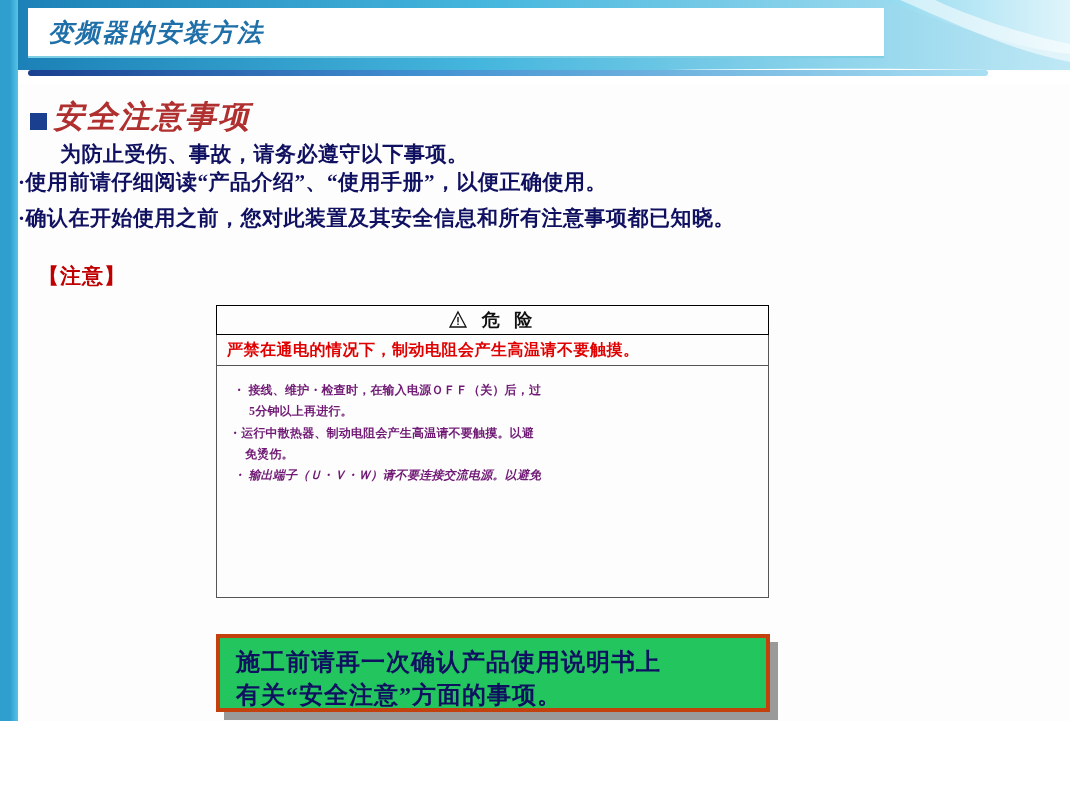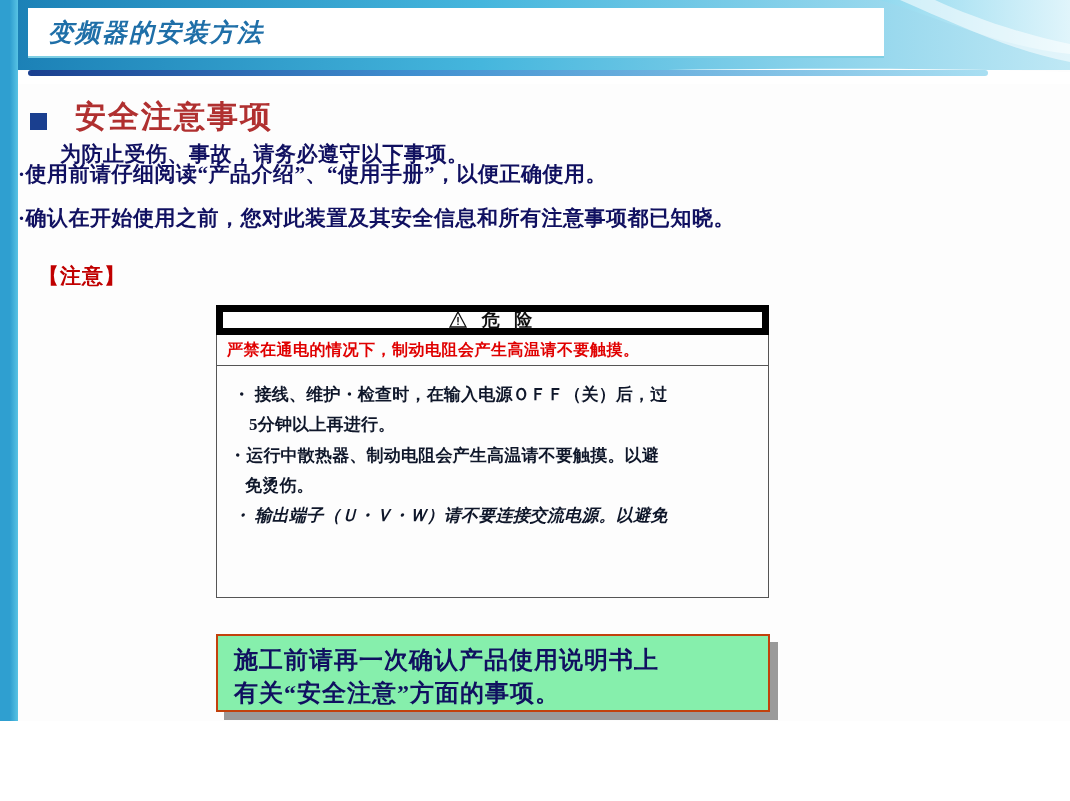--- a/index.html
+++ b/index.html
@@ -76,21 +76,22 @@
     white-space: nowrap;
   }
 
   
   .section-heading {
     position: absolute;
     left: 30px;
     top: 96px;
     display: flex;
     align-items: center;
-    gap: 28px;
+    gap: 6px;
+    font-style: italic;
   }
   .heading-bullet {
     width: 17px;
     height: 17px;
     background: #1a3f8f;
     display: inline-block;
     margin-top: 8px;
   }
   .heading-text {
     font-size: 31px;
@@ -115,21 +116,21 @@
   .bullet-line {
     position: absolute;
     left: 18px;
     font-size: 21px;
     font-weight: bold;
     color: #101060;
     letter-spacing: 0.5px;
     white-space: nowrap;
     font-family: "Liberation Serif", "DejaVu Serif", serif;
   }
-  .bullet-1 { top: 160px; }
+  .bullet-1 { top: 168px; }
   .bullet-2 { top: 204px; }
 
   .attention-label {
     position: absolute;
     left: 38px;
     top: 262px;
     font-size: 21px;
     font-weight: bold;
     color: #c00000;
     letter-spacing: 1px;
@@ -140,21 +141,21 @@
   
   .danger-table {
     position: absolute;
     left: 216px;
     top: 305px;
     width: 553px;
     background: #fdfdfd;
   }
   .danger-head {
     height: 30px;
-    border: 7px solid #000000;
+    border: 1px solid #000000;
     box-sizing: border-box;
     display: flex;
     align-items: center;
     justify-content: center;
     gap: 14px;
     background: #fdfdfd;
   }
   .warn-glyph {
     display: inline-flex;
     align-items: center;
@@ -190,23 +191,23 @@
   }
   .danger-body {
     border: 1px solid #555;
     border-top: none;
     box-sizing: border-box;
     padding: 14px 10px 12px 10px;
     min-height: 232px;
     background: #fdfdfd;
   }
   .danger-item {
-    font-size: 17px;
-    font-weight: bold;
-    color: #0f172a;
+    font-size: 12px;
+    font-weight: bold;
+    color: #701a75;
     line-height: 1.78;
     letter-spacing: 0.2px;
     font-family: "Liberation Serif", "DejaVu Serif", serif;
   }
   .danger-item .l2 { display: block; padding-left: 16px; }
   .danger-item.item-1 { padding-left: 6px; }
   .danger-item.item-2 { padding-left: 2px; }
   .danger-item.item-3 { padding-left: 6px; font-style: italic; }
 
   
@@ -217,22 +218,22 @@
     width: 554px;
     height: 78px;
     background: #9a9a9a;
   }
   .callout {
     position: absolute;
     left: 216px;
     top: 634px;
     width: 554px;
     height: 78px;
-    background: #86efac;
-    border: 2px solid #c2410c;
+    background: #22c55e;
+    border: 4px solid #c2410c;
     box-sizing: border-box;
     padding: 8px 16px 0 16px;
   }
   .callout-line {
     font-size: 24px;
     font-weight: bold;
     color: #101060;
     line-height: 1.36;
     letter-spacing: 1px;
     white-space: nowrap;

